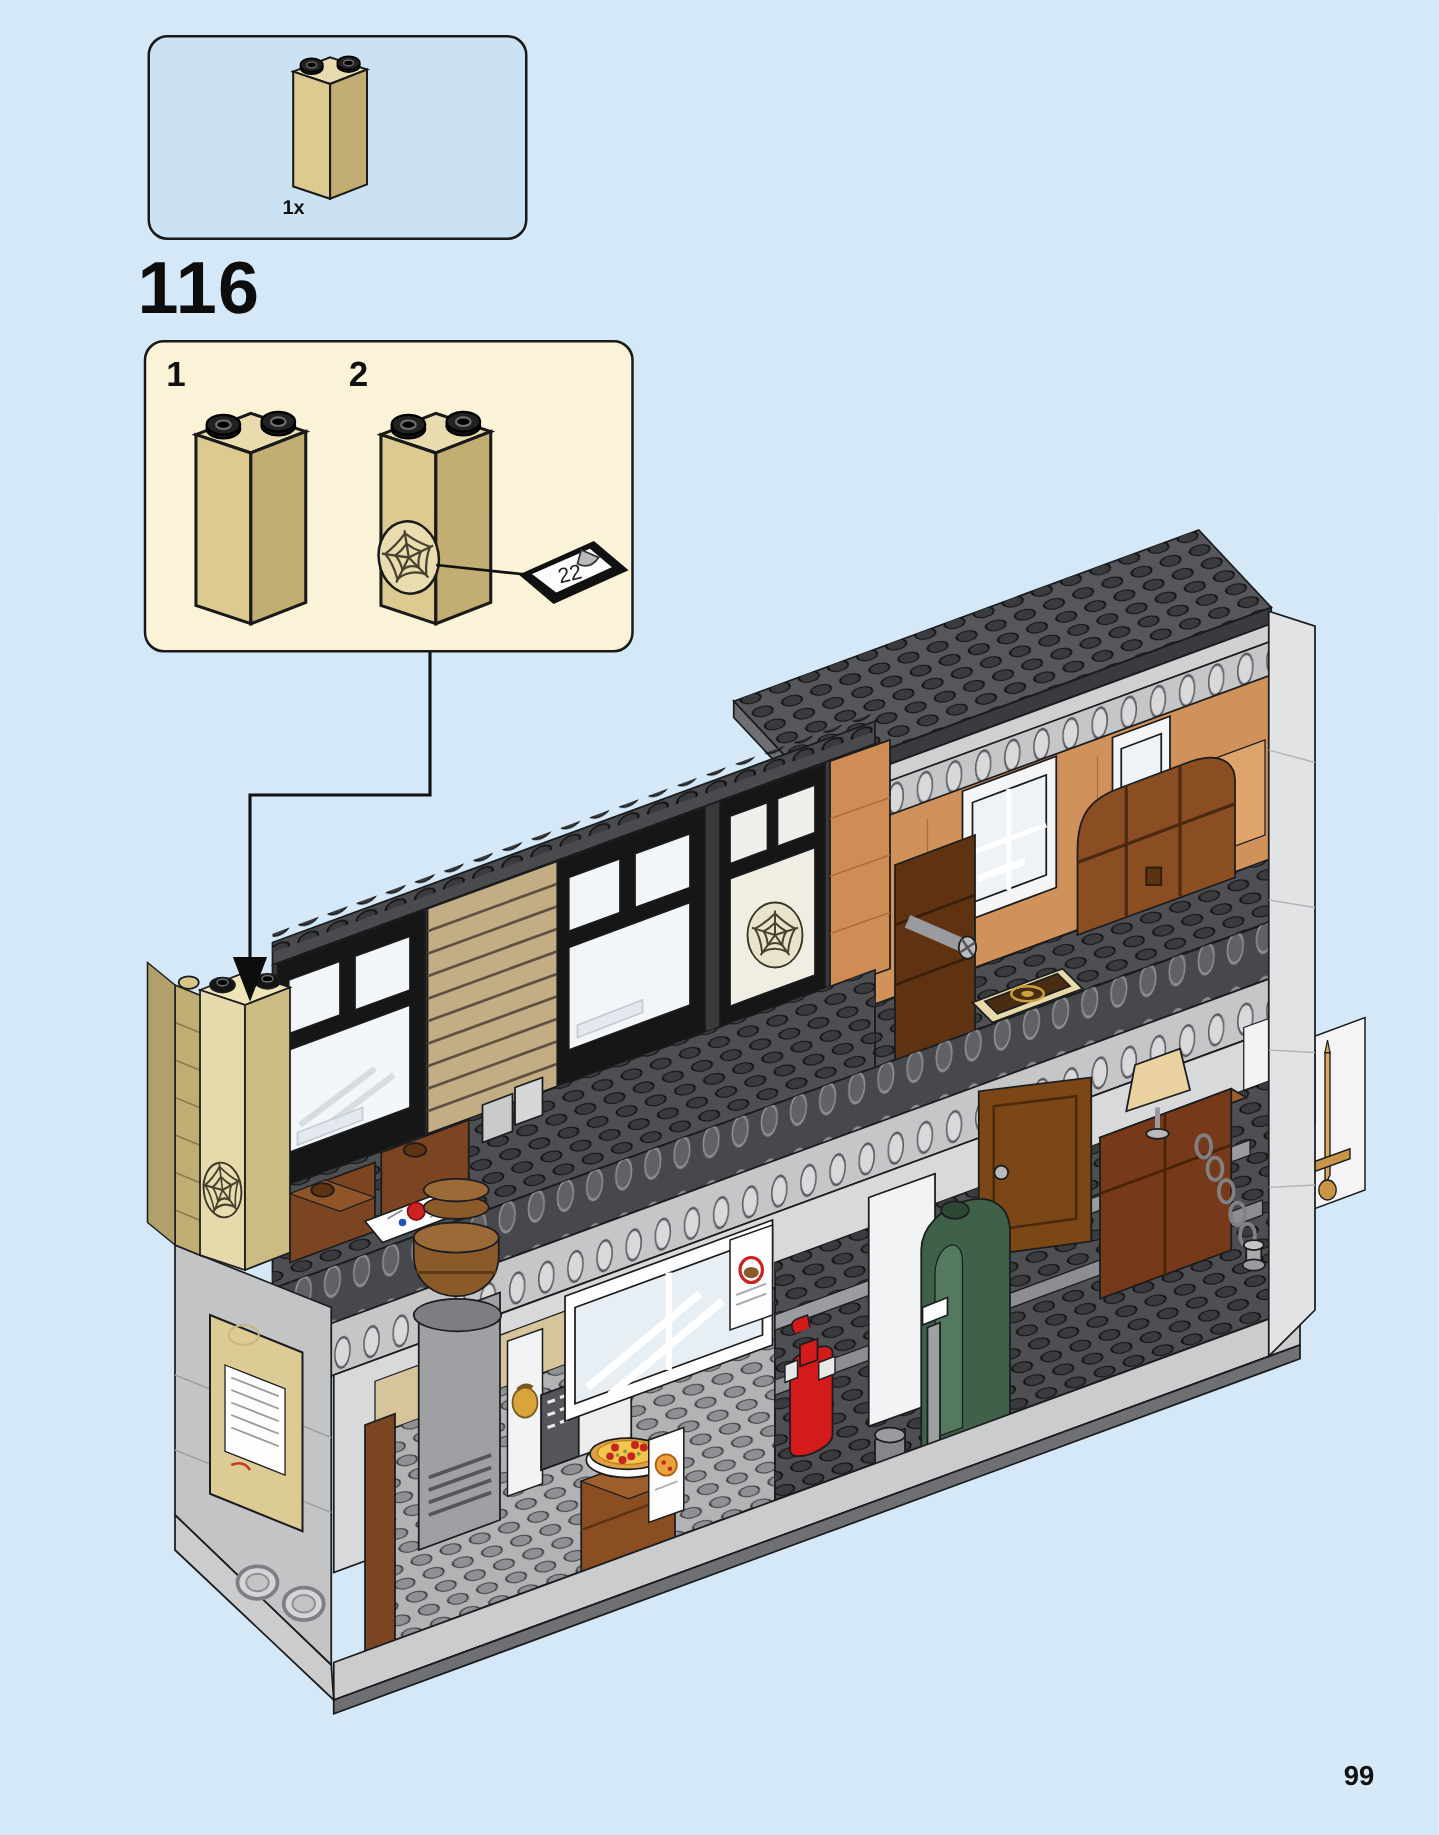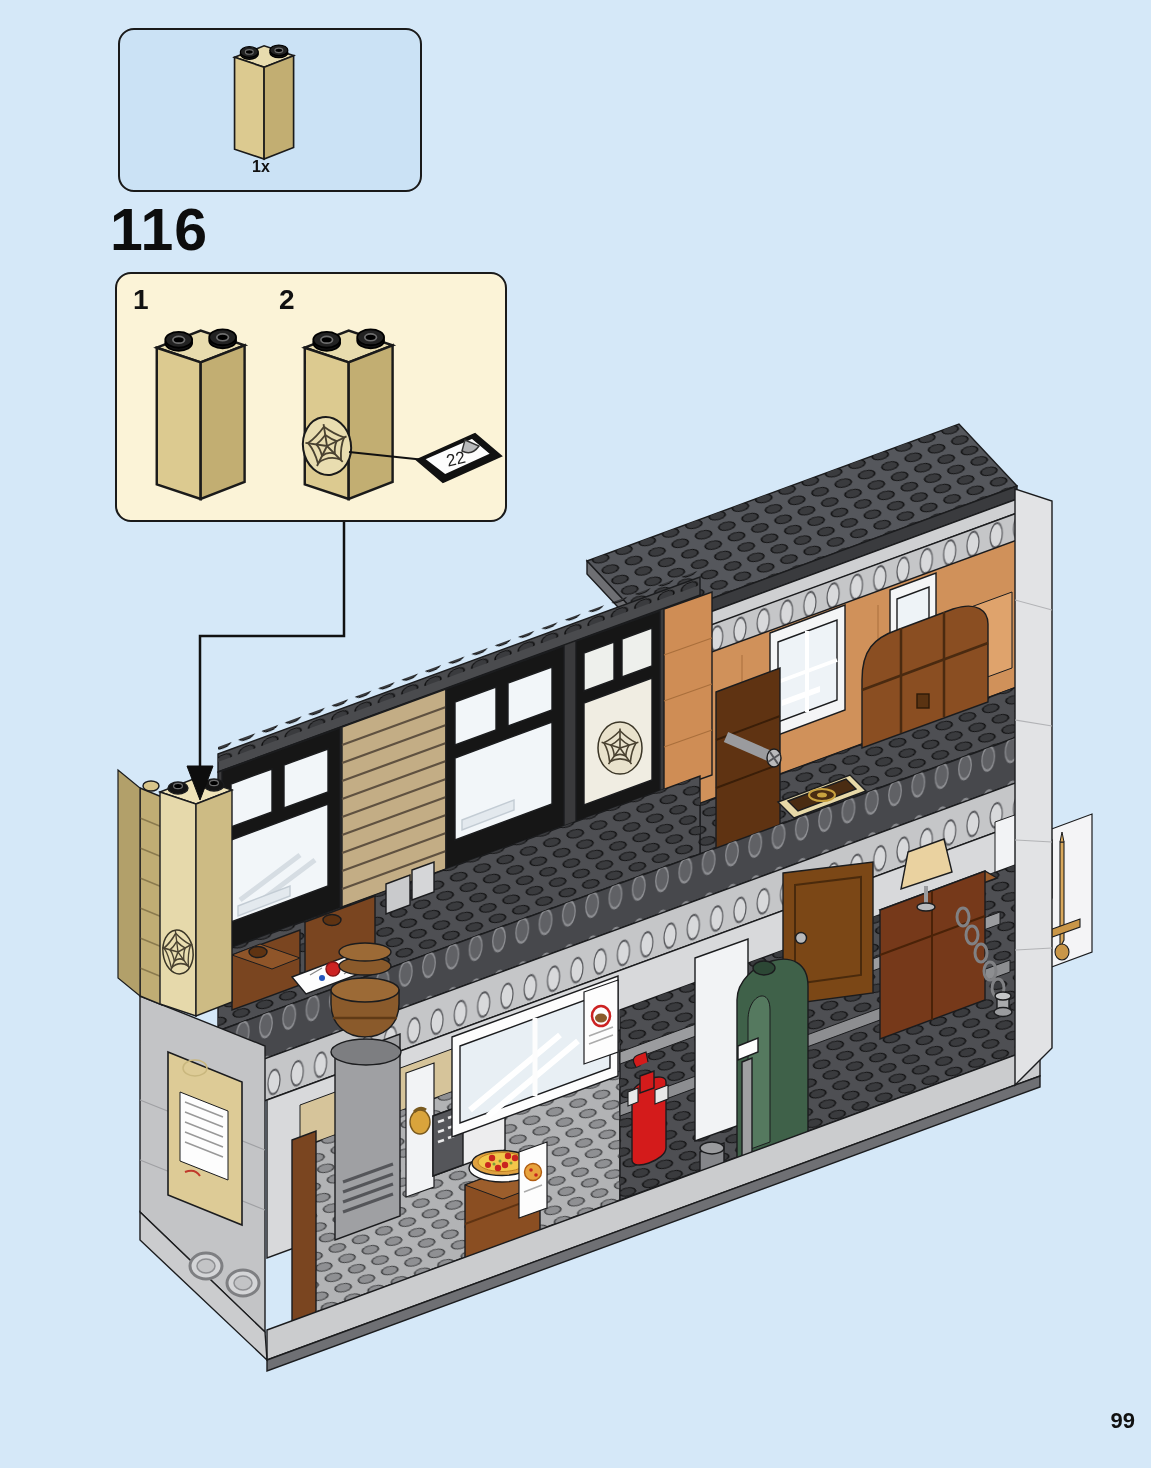--- a/index.html
+++ b/index.html
@@ -1,29 +1,29 @@
 <!DOCTYPE html>
 <html><head>
 <meta charset="utf-8">
 <style>
   html,body{margin:0;padding:0;}
   .page{position:relative;width:1151px;height:1468px;background:#d5e8f8;overflow:hidden;
         font-family:"Liberation Sans", sans-serif;}
   .callout-box{position:absolute;left:118px;top:28px;width:300px;height:160px;
         background:#cbe2f5;border:2px solid #1a1a1a;border-radius:16px;}
-  .qty-label{position:absolute;left:226px;top:158px;width:70px;text-align:center;
+  .qty-label{position:absolute;left:226px;top:158px;width:70px;text-align:left;
         font-size:16px;font-weight:700;color:#111;}
   .step-number{position:absolute;left:110px;top:196px;font-size:59px;font-weight:700;
         letter-spacing:1px;color:#0d0d0d;}
   .substep-box{position:absolute;left:115px;top:272px;width:388px;height:246px;
         background:#fbf3d7;border:2px solid #1a1a1a;border-radius:16px;}
   .substep-label{position:absolute;font-size:28px;font-weight:700;color:#111;}
   .substep-label.one{left:16px;top:10px;}
   .substep-label.two{left:162px;top:10px;}
-  .page-number{position:absolute;left:1075px;top:1408px;width:60px;text-align:right;
+  .page-number{position:absolute;left:1075px;top:1408px;width:60px;text-align:left;
         font-size:22px;font-weight:700;color:#111;}
   svg{display:block;}
   .fullsvg{position:absolute;left:0;top:0;}
   .boxsvg{position:absolute;left:0;top:0;}
 </style>
 </head>
 <body>
 
 <div class="page">
 

